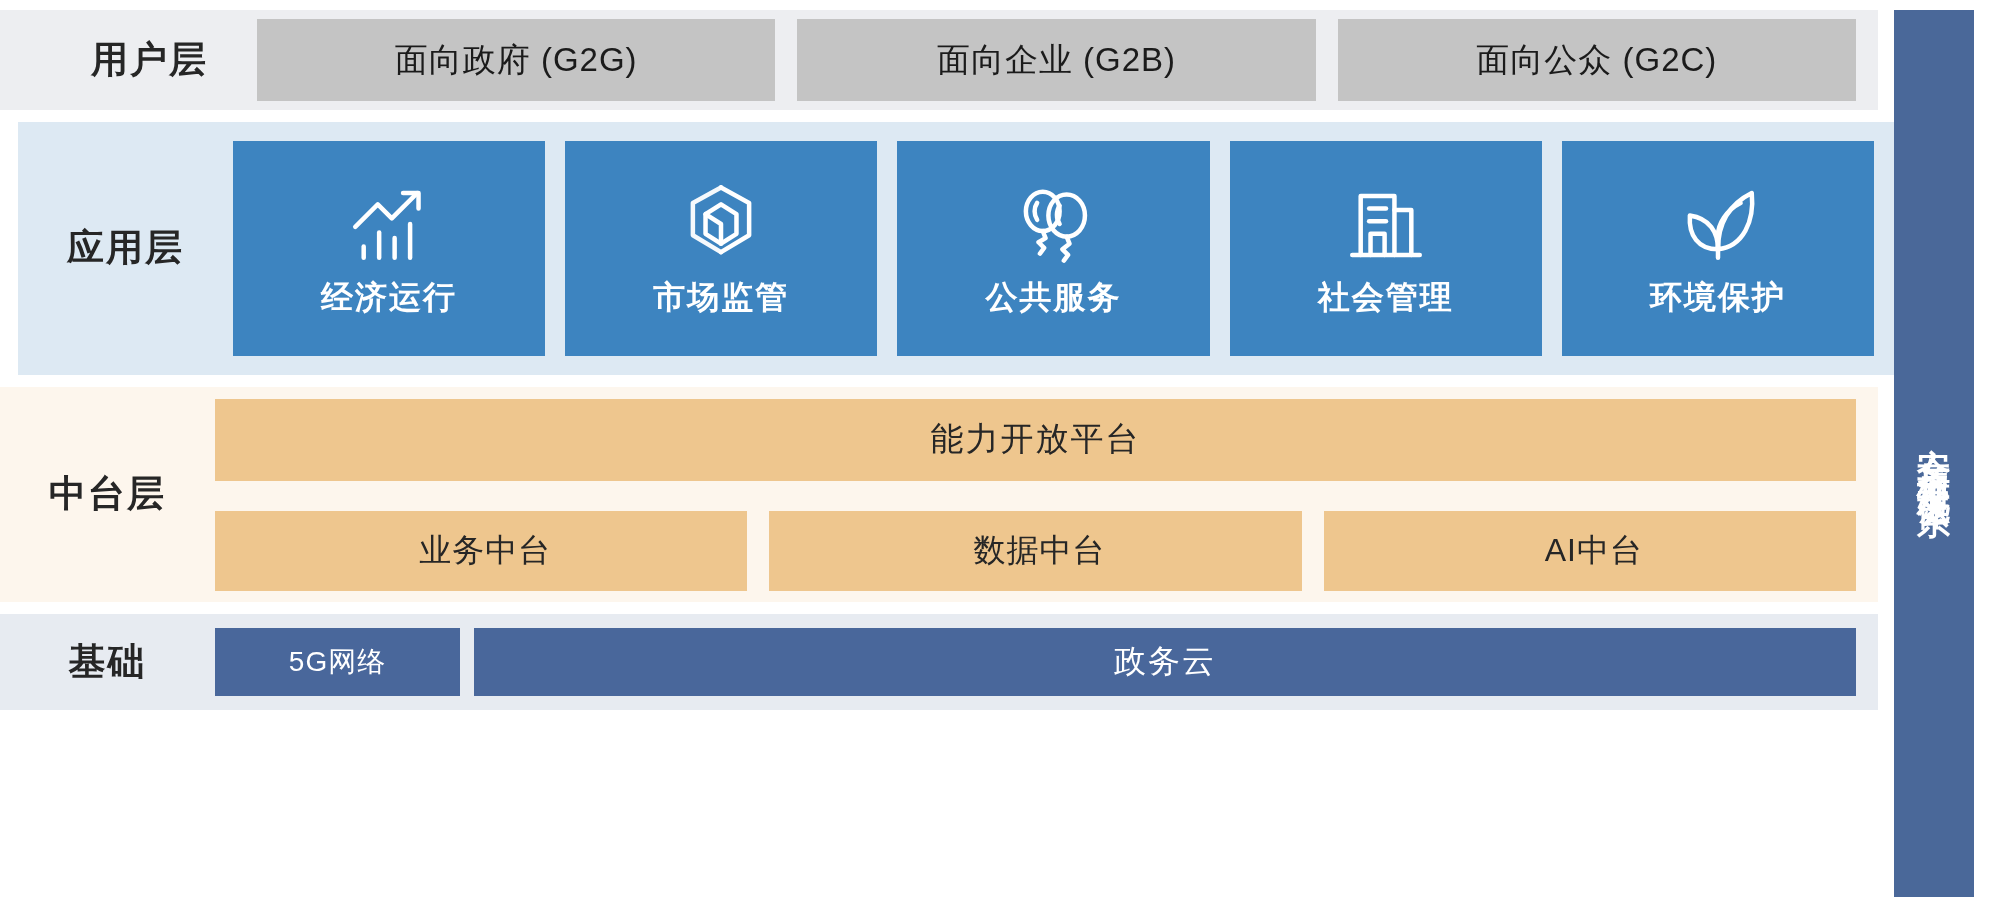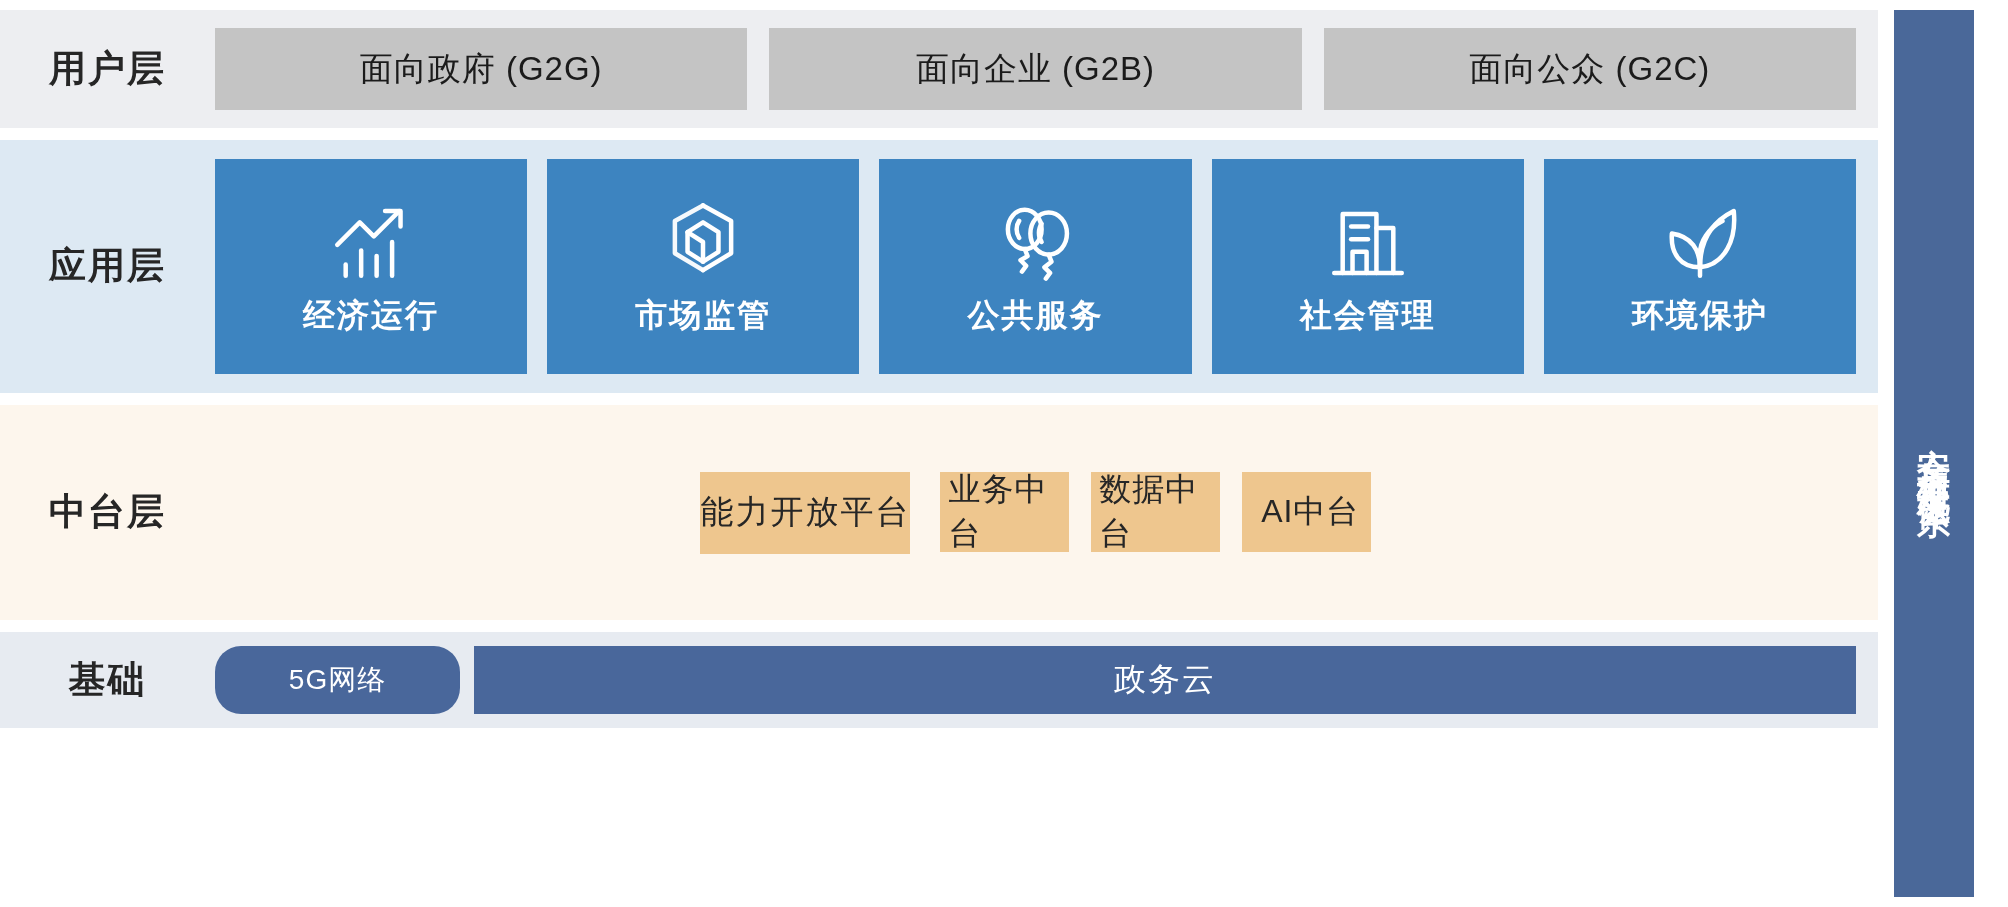--- a/index.html
+++ b/index.html
@@ -53,38 +53,40 @@
   .layer-body {
     flex: 1;
     display: flex;
     flex-direction: row;
     gap: 22px;
   }
 
   
   .layer-user {
     background: #edeef1;
-    height: 118px;
+    height: 100px;
+    padding-left: 42px;
   }
   .user-box {
     flex: 1;
     background: #c4c4c4;
     height: 82px;
     display: flex;
     align-items: center;
     justify-content: center;
     font-size: 33px;
     color: #1b1b1b;
     letter-spacing: 1px;
   }
 
   
   .layer-app {
     background: #dde9f3;
     height: 253px;
+    margin-left: 18px;
   }
   .app-body {
     gap: 20px;
   }
   .app-card {
     flex: 1;
     background: #3d84c0;
     height: 215px;
     display: flex;
     flex-direction: column;
@@ -106,22 +108,22 @@
     color: #ffffff;
     letter-spacing: 2px;
   }
 
   
   .layer-mid {
     background: #fdf6ed;
     height: 215px;
   }
   .mid-body {
+    flex-direction: column;
     gap: 30px;
-    justify-content: center;
   }
   .mid-top {
     background: #eec68e;
     height: 82px;
     display: flex;
     align-items: center;
     justify-content: center;
     font-size: 33px;
     color: #262626;
     letter-spacing: 2px;
@@ -154,21 +156,20 @@
     width: 245px;
     min-width: 245px;
     background: #49679b;
     height: 68px;
     display: flex;
     align-items: center;
     justify-content: center;
     font-size: 28px;
     color: #ffffff;
     letter-spacing: 1px;
-    border-radius: 26px;
   }
   .infra-wide {
     flex: 1;
     background: #49679b;
     height: 68px;
     display: flex;
     align-items: center;
     justify-content: center;
     font-size: 32px;
     color: #ffffff;

